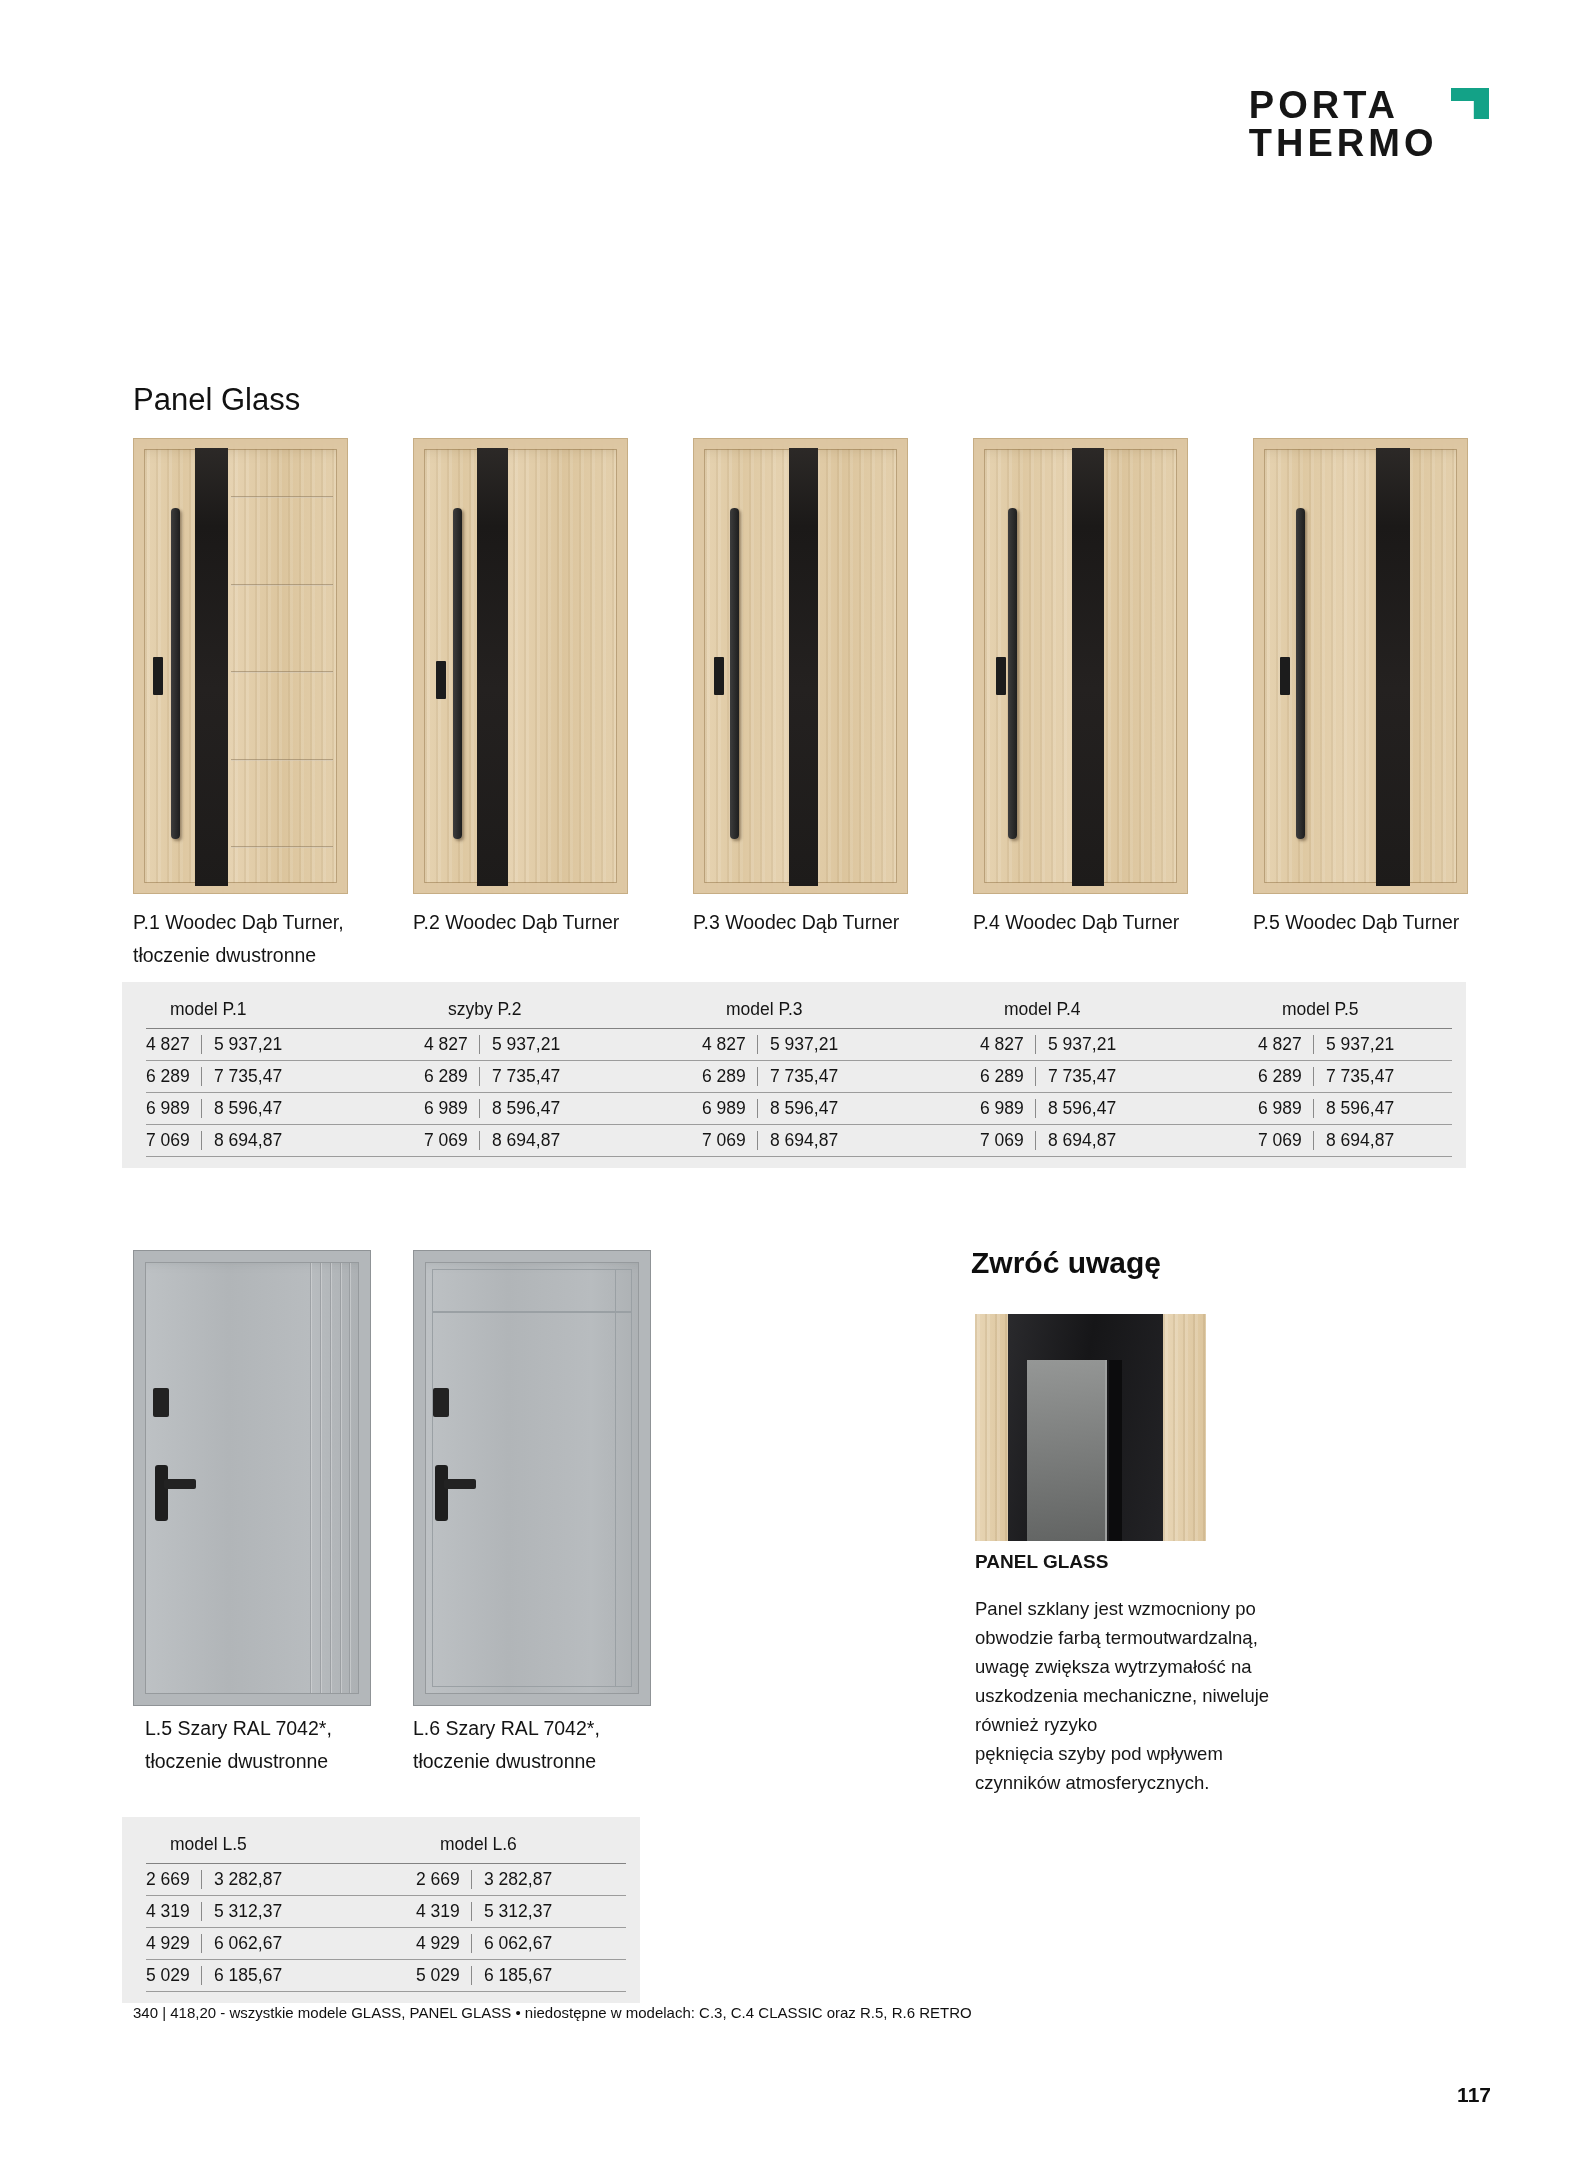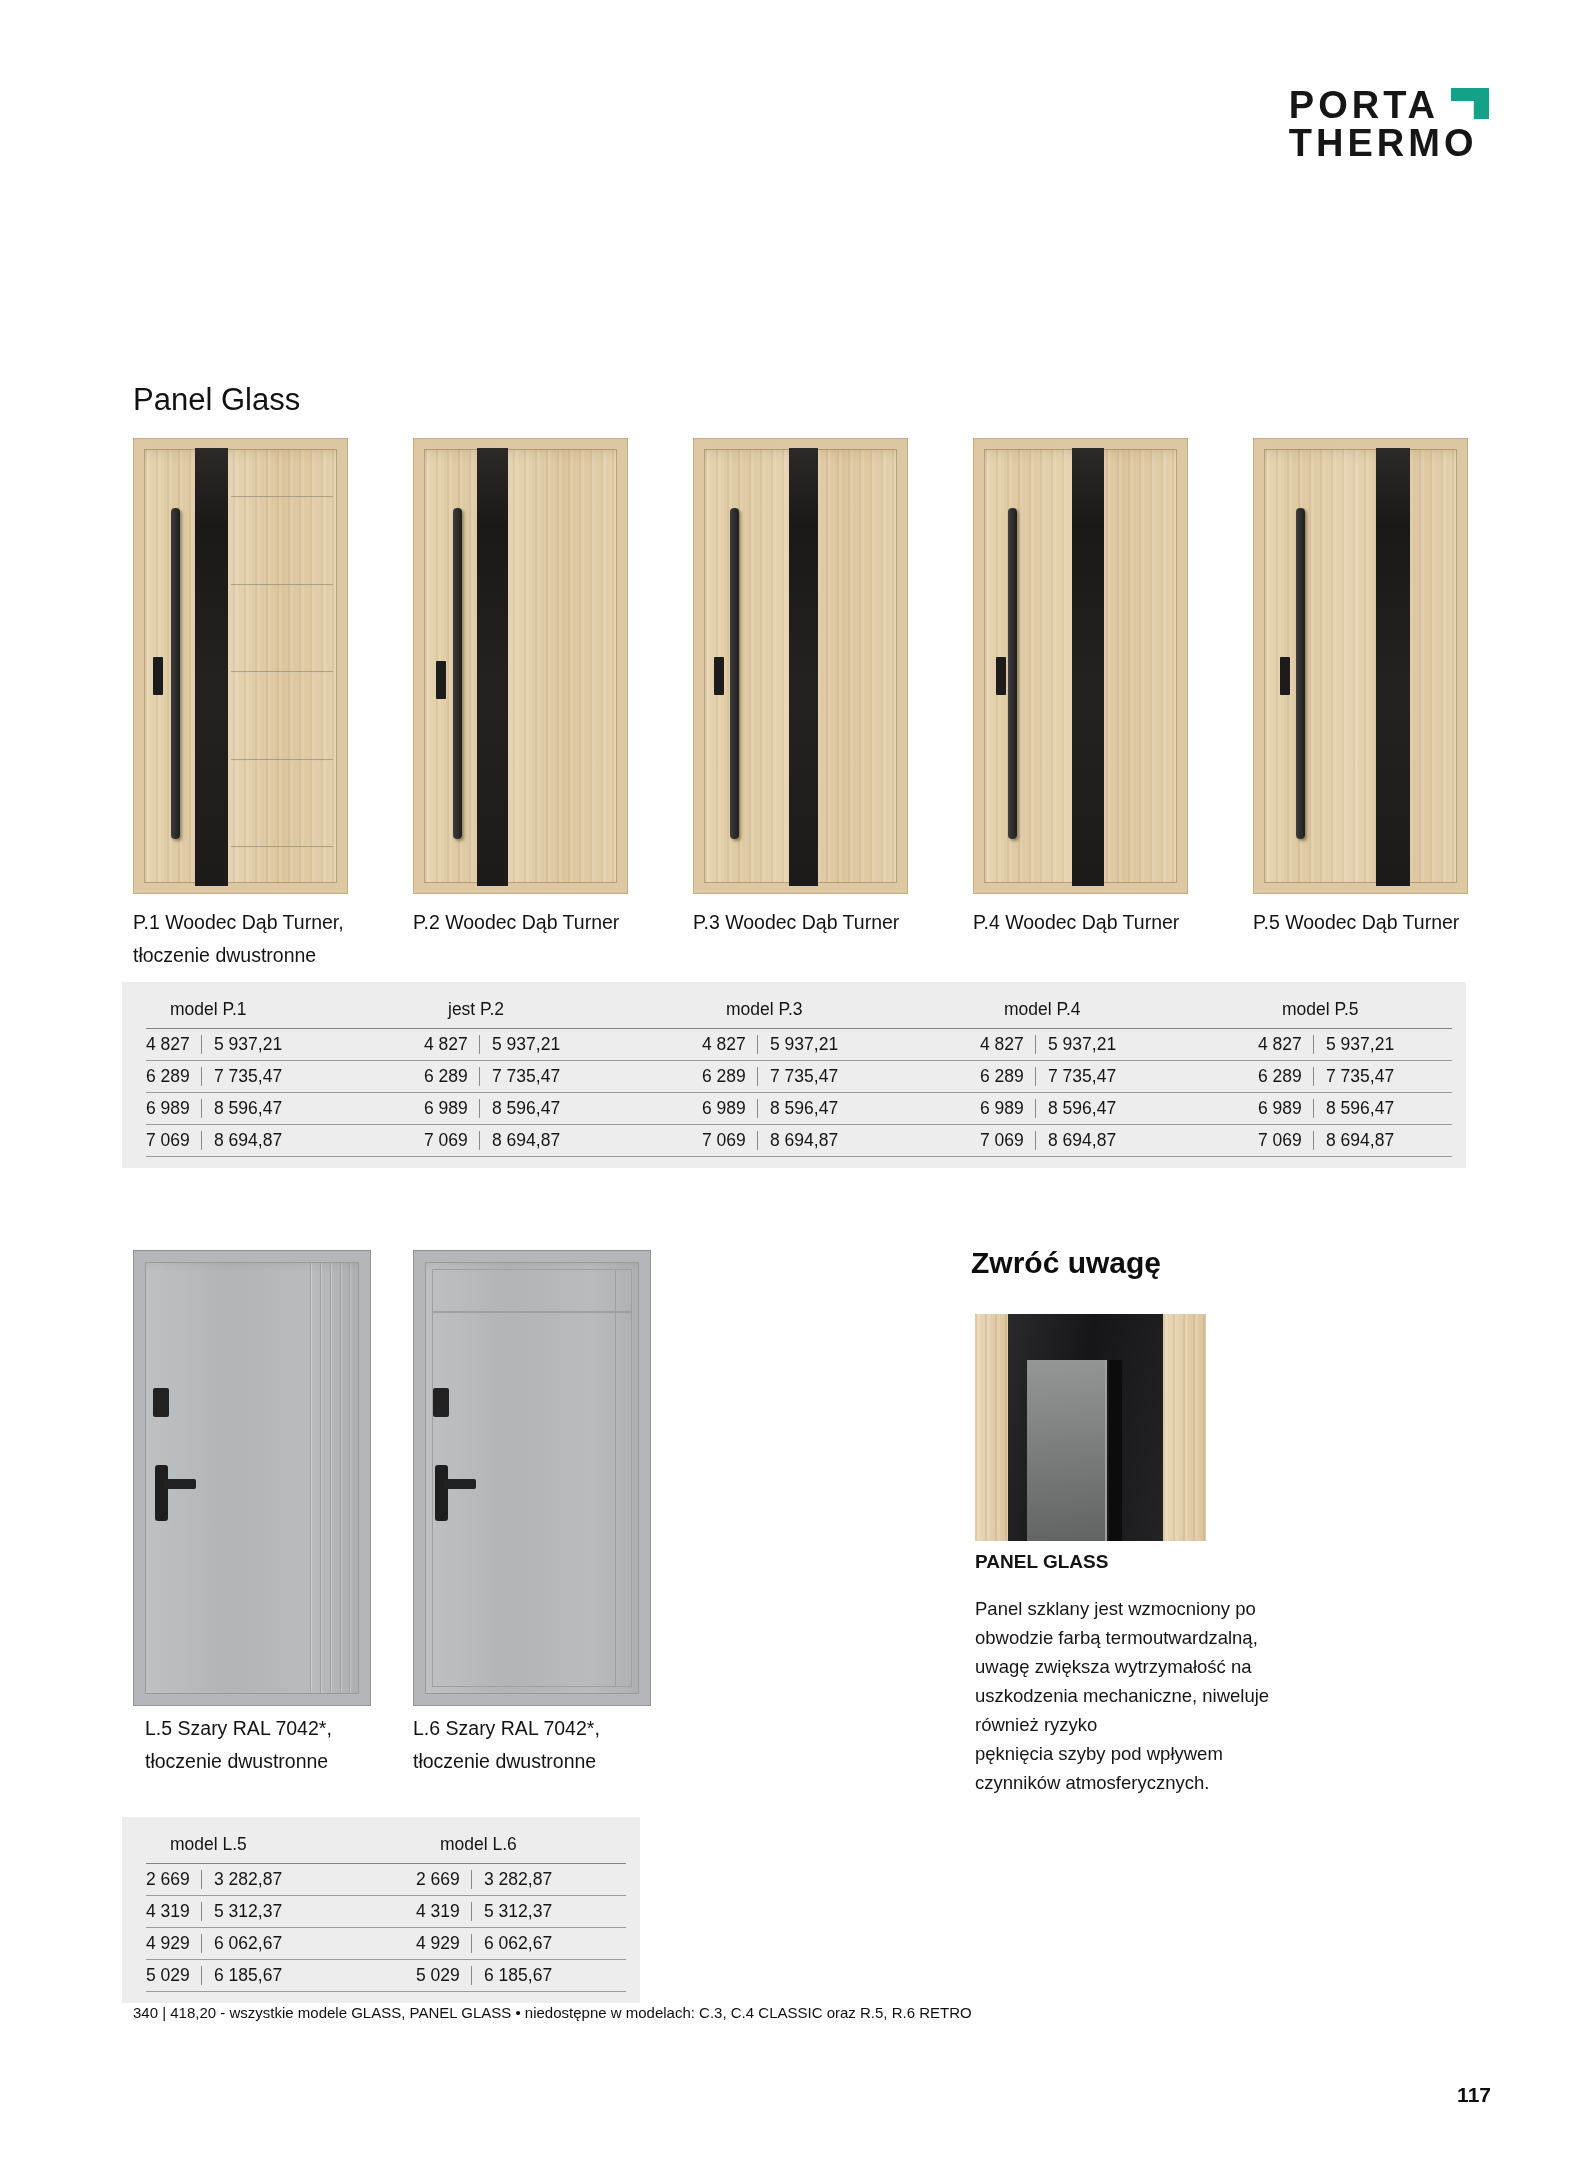--- a/index.html
+++ b/index.html
@@ -1,21 +1,21 @@
 <!DOCTYPE html>
 <html><head>
 <meta charset="utf-8">
 <style>
   html,body{margin:0;padding:0;background:#ffffff;}
   .page{position:relative;width:1583px;height:2160px;background:#fff;overflow:hidden;
         font-family:"Liberation Sans","DejaVu Sans",sans-serif;color:#1a1a1a;}
 
   
   .logo{position:absolute;top:86px;right:94px;color:#161616;}
-  .logo-line1{display:flex;align-items:flex-start;}
+  .logo-line1{display:flex;align-items:flex-start;gap:40px;}
   .logo-text{font-size:38px;line-height:38px;font-weight:800;letter-spacing:4px;}
   .logo-arrow{width:38px;height:31px;margin-left:12px;margin-top:2px;background:#13A287;
               clip-path:polygon(0 0,100% 0,100% 100%,60% 100%,60% 42%,0 42%);}
 
   
   .s-title{position:absolute;left:133px;top:380px;font-size:31px;line-height:40px;font-weight:400;color:#121212;}
   .caption{position:absolute;font-size:19.5px;line-height:33px;color:#141414;}
   .note-title{position:absolute;left:971px;top:1244px;font-size:30px;line-height:38px;font-weight:700;color:#0e0e0e;}
   .note-sub{position:absolute;left:975px;top:1551px;font-size:19px;font-weight:700;color:#141414;}
   .note-text{position:absolute;left:975px;top:1594px;font-size:18.5px;line-height:29px;color:#161616;width:360px;}
@@ -130,21 +130,21 @@
     <div>tłoczenie dwustronne</div>
   </div>
   <div class="caption" style="left:413px;top:906px;">P.2 Woodec Dąb Turner</div>
   <div class="caption" style="left:693px;top:906px;">P.3 Woodec Dąb Turner</div>
   <div class="caption" style="left:973px;top:906px;">P.4 Woodec Dąb Turner</div>
   <div class="caption" style="left:1253px;top:906px;">P.5 Woodec Dąb Turner</div>
 
   <div class="price-table pt1">
     <div class="thead">
       <span class="hcell">model P.1</span>
-      <span class="hcell">jest P.2</span>
+      <span class="hcell">szyby P.2</span>
       <span class="hcell">model P.3</span>
       <span class="hcell">model P.4</span>
       <span class="hcell">model P.5</span>
     </div>
     <div class="tbody">
       <div class="trow">
         <div class="cell">
             <span class="net">4 827</span>
             <i class="pipe"></i>
             <span>5 937,21</span>

